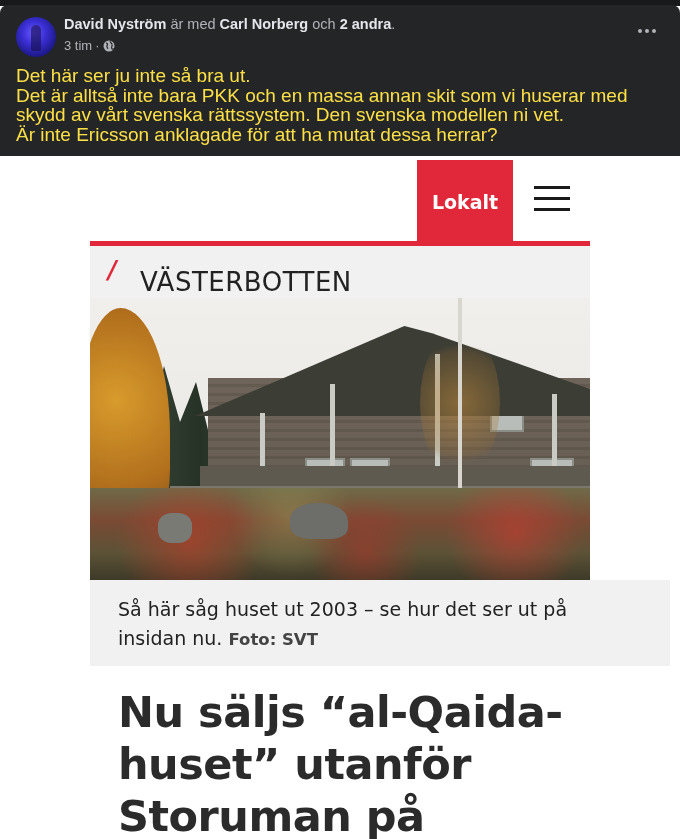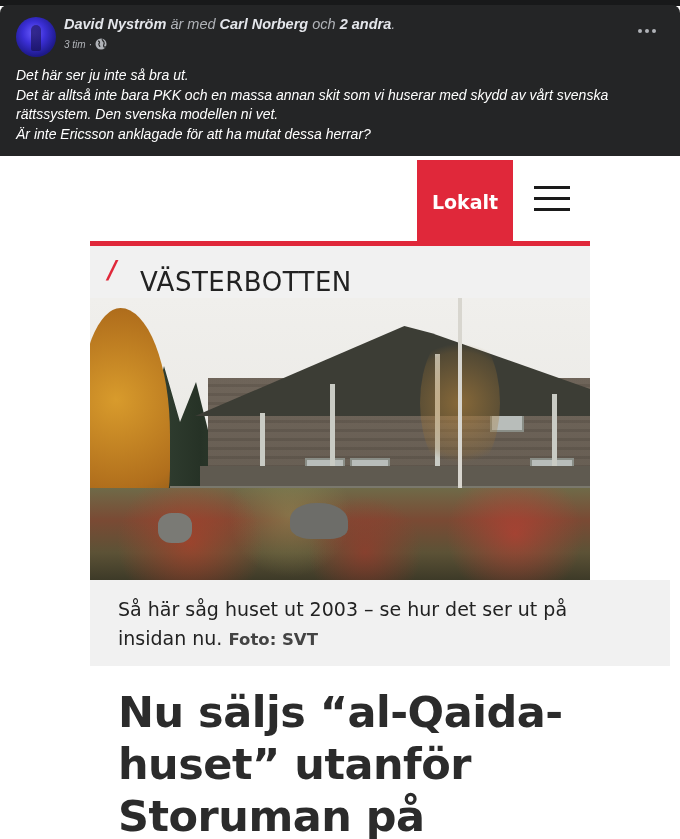--- a/index.html
+++ b/index.html
@@ -2,38 +2,38 @@
 <html><head>
   <meta charset="utf-8">
   <style>
     * { box-sizing: border-box; margin: 0; padding: 0; }
     html, body { width: 680px; height: 839px; overflow: hidden; background: #ffffff; }
     body { font-family: "Liberation Sans", sans-serif; position: relative; }
 
     .top-strip { position: absolute; left: 0; top: 0; width: 680px; height: 6px; background: #18191a; }
     .post-card {
       position: absolute; left: 0; top: 5px; width: 680px; height: 151px;
-      background: #242526; border-radius: 8px 8px 0 0; font-style: italic;
+      background: #242526; border-radius: 8px 8px 0 0;
     }
     .avatar {
       position: absolute; left: 16px; top: 12px; width: 40px; height: 40px; border-radius: 50%;
       background: radial-gradient(circle at 45% 40%, #6a5cff 0%, #3b2fd6 35%, #1e1a8c 70%, #120f5a 100%);
       overflow: hidden;
     }
     .avatar .figure {
       position: absolute; left: 15px; top: 8px; width: 10px; height: 26px;
       background: linear-gradient(#2a1f7a, #1a1460); border-radius: 5px 5px 2px 2px; opacity: .8;
     }
     .header-line { position: absolute; left: 64px; top: 11px; font-size: 14.5px; color: #b0b3b8; white-space: nowrap; }
     .header-line b { color: #e4e6eb; font-weight: bold; }
-    .meta-line { position: absolute; left: 64px; top: 33px; font-size: 10px; color: #b0b3b8; display: flex; align-items: center; gap: 3px; text-align: center; }
+    .meta-line { position: absolute; left: 64px; top: 33px; font-size: 13px; color: #b0b3b8; display: flex; align-items: center; gap: 3px; text-align: center; }
     .globe { width: 12px; height: 12px; display: inline-block; }
     .more-btn { position: absolute; right: 24px; top: 24px; display: flex; gap: 3px; cursor: pointer; }
     .more-btn span { width: 4px; height: 4px; border-radius: 50%; background: #b0b3b8; display: block; }
-    .post-text { position: absolute; left: 16px; top: 61px; width: 650px; font-size: 14px; line-height: 19.5px; color: #ffffff; }
+    .post-text { position: absolute; left: 16px; top: 61px; width: 650px; font-size: 19px; line-height: 19.5px; color: #fde047; }
     .post-text p { margin: 0; }
 
     .shot { position: absolute; left: 90px; top: 158px; width: 500px; height: 681px; background: #ffffff; }
     .svt-header { position: absolute; left: 0; top: 0; width: 500px; height: 83px; background: #ffffff; }
     .svt-logo { position: absolute; left: 17px; top: 18px; font-family: "DejaVu Sans", sans-serif; font-weight: bold; font-size: 38px; letter-spacing: -2px; color: #1a1a1a; line-height: 40px; }
     .svt-nyheter { position: absolute; left: 89px; top: 22px; font-family: "DejaVu Sans", sans-serif; font-weight: normal; font-size: 31px; letter-spacing: 1px; color: #1a1a1a; line-height: 40px; }
     .lokalt { position: absolute; left: 327px; top: 2px; width: 96px; height: 84px; background: #e0283a; color: #ffffff; font-family: "DejaVu Sans", sans-serif; font-weight: bold; font-size: 19px; display: flex; align-items: center; justify-content: center; cursor: pointer; }
     .hamburger { position: absolute; left: 444px; top: 28px; width: 36px; height: 26px; cursor: pointer; }
     .hamburger span { position: absolute; left: 0; width: 36px; height: 3px; background: #1a1a1a; }
     .red-rule { position: absolute; left: 0; top: 83px; width: 500px; height: 5px; background: #e0283a; }

